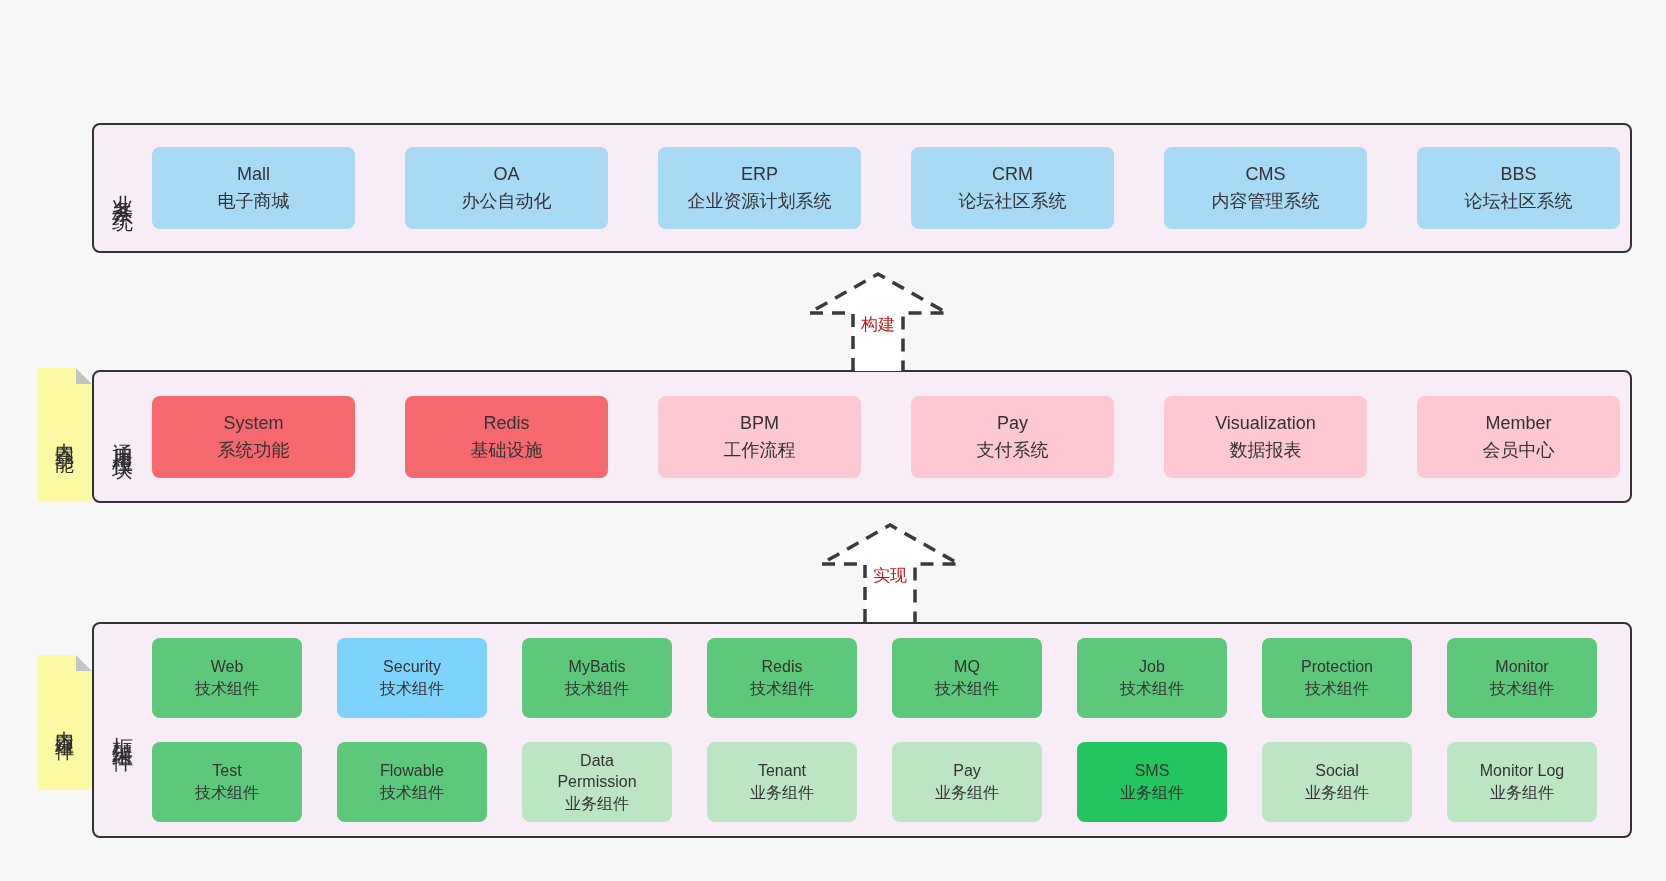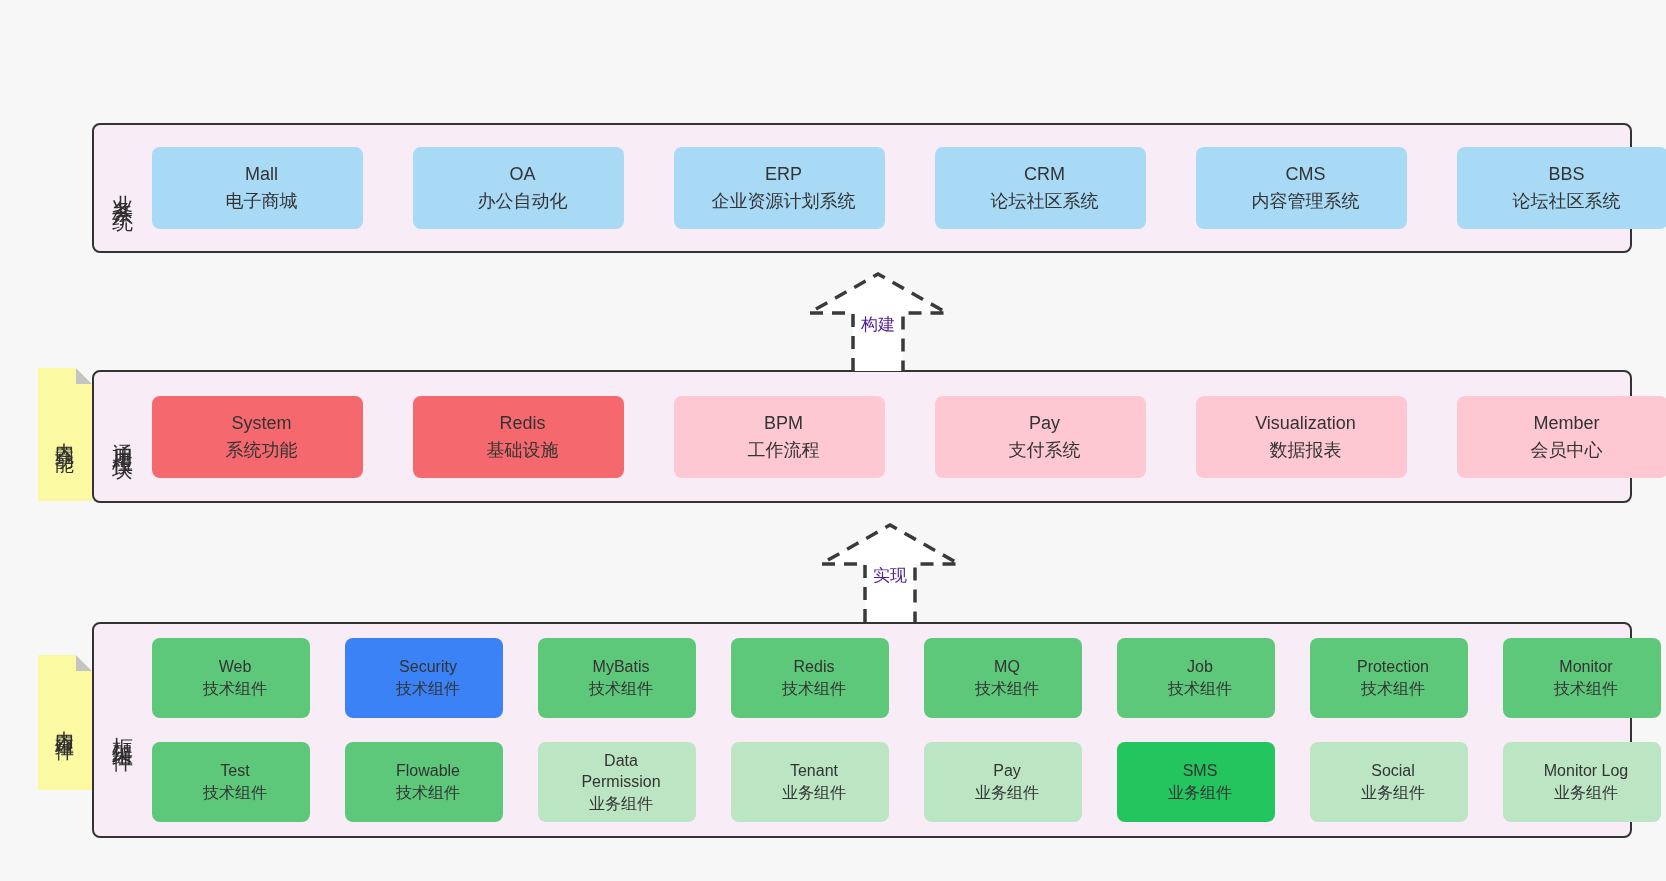--- a/index.html
+++ b/index.html
@@ -44,21 +44,20 @@
     gap:24px;
   }
   .row{display:flex;}
   .band.wide .row{gap:50px;}
   .band.grid .row{gap:35px;}
   .box{
     border-radius:8px;
     display:flex;flex-direction:column;
     align-items:center;justify-content:center;
     text-align:center;
-    padding-left:8px;
   }
   .band.wide .box{width:203px;height:82px;font-size:18px;line-height:1.5;}
   .band.grid .box{width:150px;height:80px;font-size:16px;line-height:1.35;}
   .band.grid .box .line1{max-width:112px;}
   
   .note{
     position:absolute;
     left:38px;width:54px;
     background:#fbf9a2;
     display:flex;align-items:center;justify-content:center;
@@ -86,21 +85,21 @@
     position:absolute;
     width:150px;height:100px;
     z-index:2;
   }
   .arrow.a1{left:803px;top:271px;}
   .arrow.a2{left:815px;top:522px;}
   .arrow svg{position:absolute;inset:0;width:100%;height:100%;}
   .arrow .arrow-label{
     position:absolute;top:42px;left:0;right:0;
     text-align:center;
-    font-size:17px;color:#4c1d95;
+    font-size:17px;color:#b91c1c;
   }
 </style>
 </head>
 <body>
 
 <div class="note n1">
   <span>内置功能</span>
   <i class="fold"></i>
 </div>
 <div class="note n2">
@@ -193,21 +192,21 @@
 <div class="band grid b3">
   <div class="band-label">
     <span>框架组件</span>
   </div>
   <div class="rows">
       <div class="row">
         <div class="box" style="background: rgb(93, 199, 122);">
           <div class="line1">Web</div>
           <div class="line2">技术组件</div>
         </div>
-        <div class="box" style="background: #3b82f6;">
+        <div class="box" style="background: #7dd3fc;">
           <div class="line1">Security</div>
           <div class="line2">技术组件</div>
         </div>
         <div class="box" style="background: rgb(93, 199, 122);">
           <div class="line1">MyBatis</div>
           <div class="line2">技术组件</div>
         </div>
         <div class="box" style="background: rgb(93, 199, 122);">
           <div class="line1">Redis</div>
           <div class="line2">技术组件</div>

